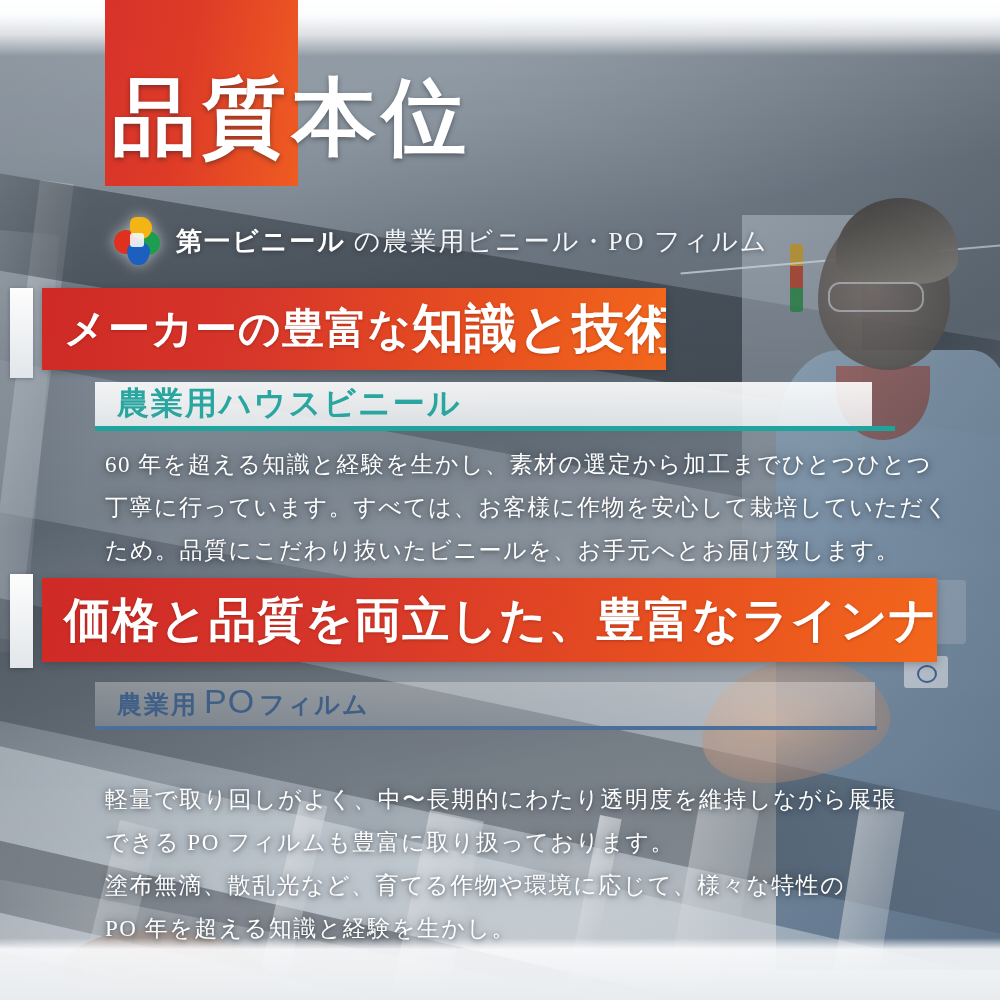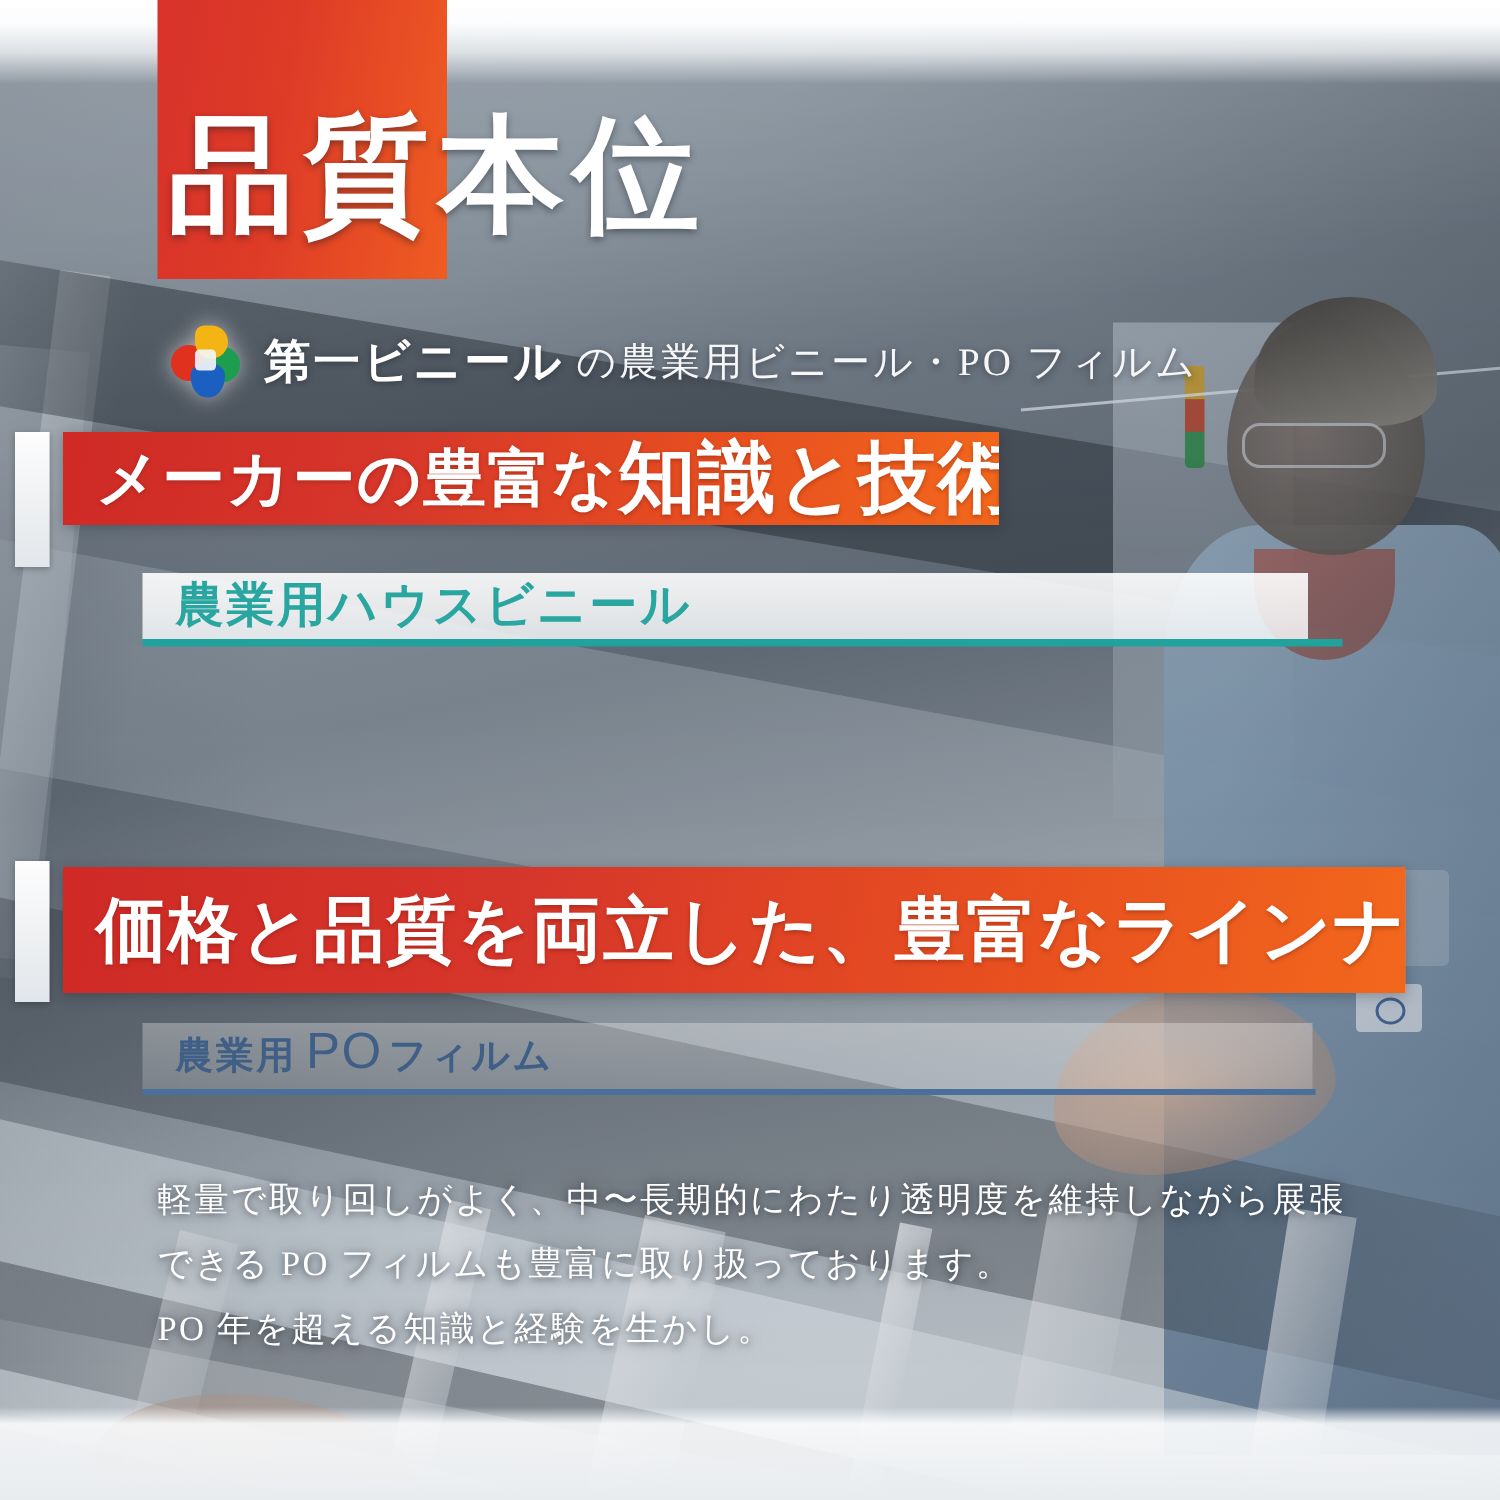--- a/index.html
+++ b/index.html
@@ -219,21 +219,21 @@
   .petal { position: absolute; border-radius: 50% 50% 50% 0; }
   .petal.y { left: 18px; top: 1px;  width: 22px; height: 22px; background: #f4b413; border-radius: 6px 50% 50% 50%; }
   .petal.g { left: 24px; top: 15px; width: 24px; height: 24px; background: #1d9d4f; border-radius: 50%; }
   .petal.b { left: 15px; top: 26px; width: 23px; height: 23px; background: #1b5fc0; border-radius: 50% 50% 50% 50%/ 40% 40% 70% 70%; }
   .petal.r { left: 2px;  top: 14px; width: 24px; height: 24px; background: #e0301e; border-radius: 50%; }
   .petal.w { left: 18px; top: 17px; width: 14px; height: 14px; background: rgba(245,247,249,.9); border-radius: 3px; }
 
   .logo-strong {
     font-family: "Liberation Sans", "DejaVu Sans", sans-serif;
     font-weight: bold;
-    font-size: 31px;
+    font-size: 26px;
     color: #ffffff;
     letter-spacing: 2px;
     text-shadow: 0 1px 5px rgba(22,28,36,.55);
     text-align: center;
   }
   .logo-rest {
     font-family: "Liberation Serif", "DejaVu Serif", serif;
     font-size: 26px;
     color: #f4f6f8;
     letter-spacing: 2px;
@@ -257,21 +257,21 @@
     overflow: hidden;
   }
   .headline-text {
     font-family: "Liberation Serif", "DejaVu Serif", serif;
     font-weight: bold;
     color: #ffffff;
     white-space: nowrap;
     text-shadow: 0 1px 3px rgba(90,20,10,.35);
   }
 
-  #headline-1 { left: 42px; top: 288px; width: 602px; height: 62px; padding-left: 22px; }
+  #headline-1 { left: 42px; top: 288px; width: 602px; height: 82px; padding-left: 22px; }
   #tab-1      { left: 10px; top: 288px; height: 90px; }
   #headline-1 .hl-a { font-size: 42px; letter-spacing: 1px; }
   #headline-1 .hl-b { font-size: 52px; letter-spacing: 1px; }
 
   #headline-2 { left: 42px; top: 578px; width: 873px; height: 84px; padding-left: 22px; }
   #tab-2      { left: 10px; top: 574px; height: 94px; }
   #headline-2 .hl-a { font-size: 47px; letter-spacing: 1px; }
 
   
   .sub-teal {
@@ -414,33 +414,39 @@
     <div class="headline" id="headline-1">
       <span class="headline-text hl-a">メーカーの豊富な</span>
       <span class="headline-text hl-b">知識と技術</span>
     </div>
 
     <div class="sub-teal">
       <span class="sub-teal-text">農業用ハウスビニール</span>
     </div>
     <div class="sub-teal-rule"></div>
 
+    <div class="body-copy" id="body-1">
+      <div>60 年を超える知識と経験を生かし、素材の選定から加工までひとつひとつ</div>
+      <div>丁寧に行っています。すべては、お客様に作物を安心して栽培していただく</div>
+      <div>ため。品質にこだわり抜いたビニールを、お手元へとお届け致します。</div>
+    </div>
 
     <div class="accent-tab" id="tab-2"></div>
     <div class="headline" id="headline-2">
       <span class="headline-text hl-a">価格と品質を両立した、豊富なラインナップ</span>
     </div>
 
     <div class="sub-blue">
       <span class="sub-blue-jp">農業用</span>
       <span class="sub-blue-po">PO</span>
       <span class="sub-blue-tail">フィルム</span>
     </div>
     <div class="sub-blue-rule"></div>
 
     <div class="body-copy" id="body-2">
       <div>軽量で取り回しがよく、中〜長期的にわたり透明度を維持しながら展張</div>
       <div>できる PO フィルムも豊富に取り扱っております。</div>
+      <div>塗布無滴、散乱光など、育てる作物や環境に応じて、様々な特性の</div>
       <div>PO 年を超える知識と経験を生かし。</div>
     </div>
 
   </div>
 </div>
 
 </body></html>

